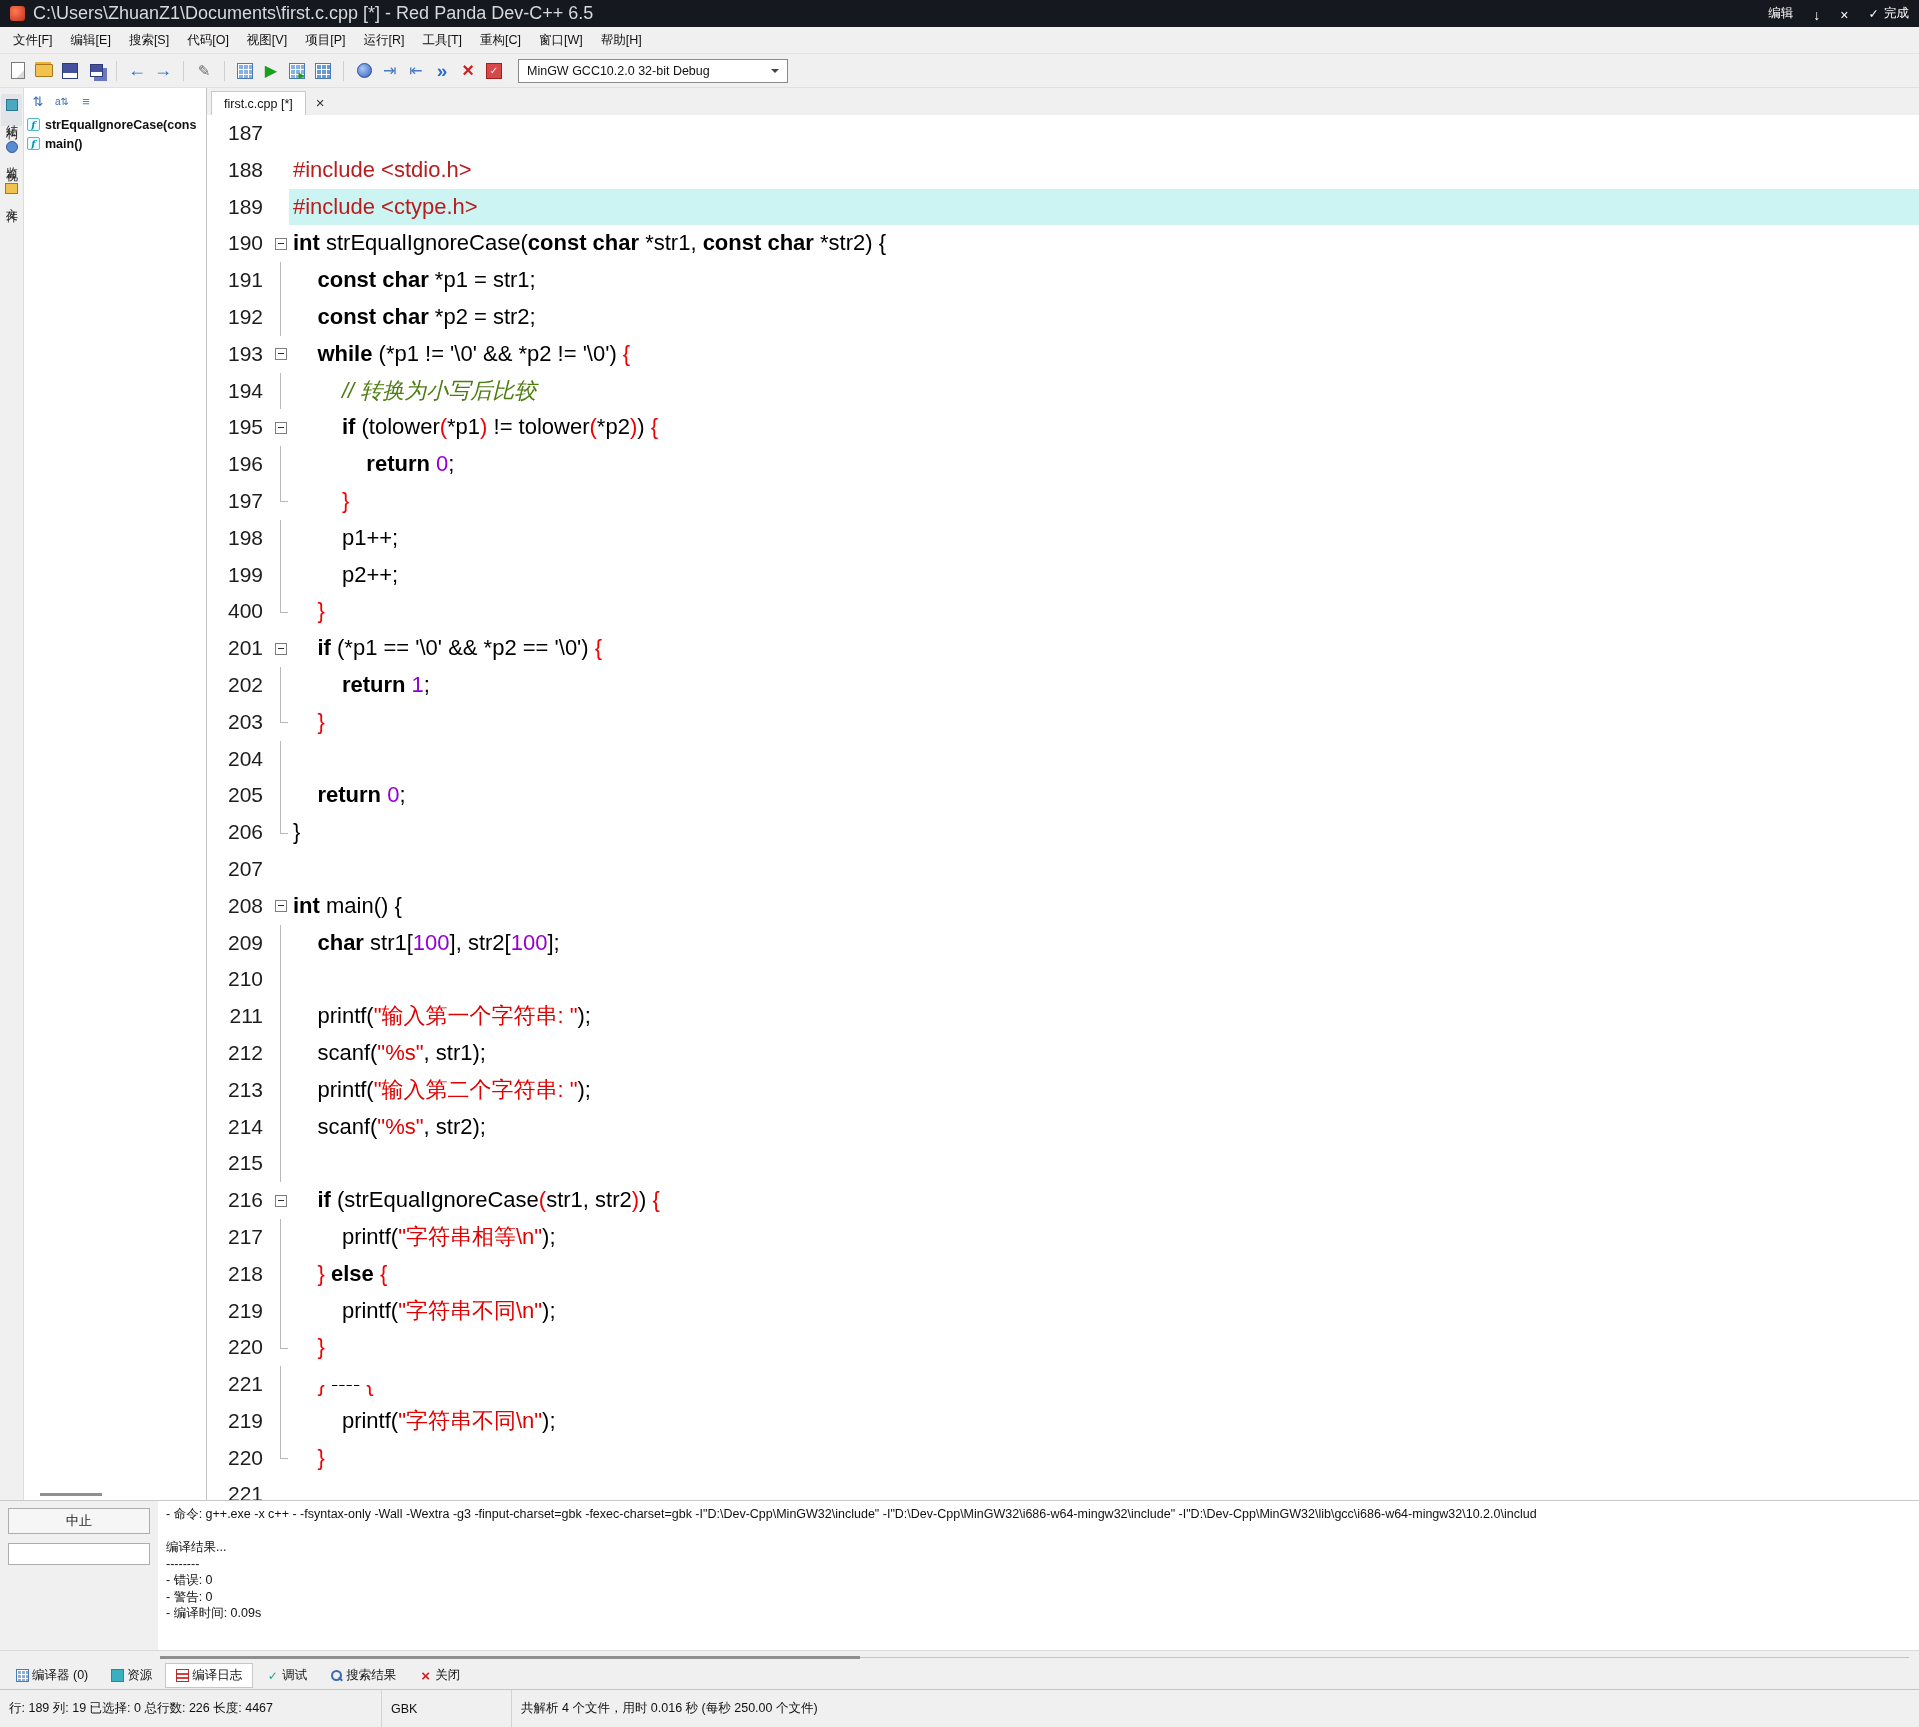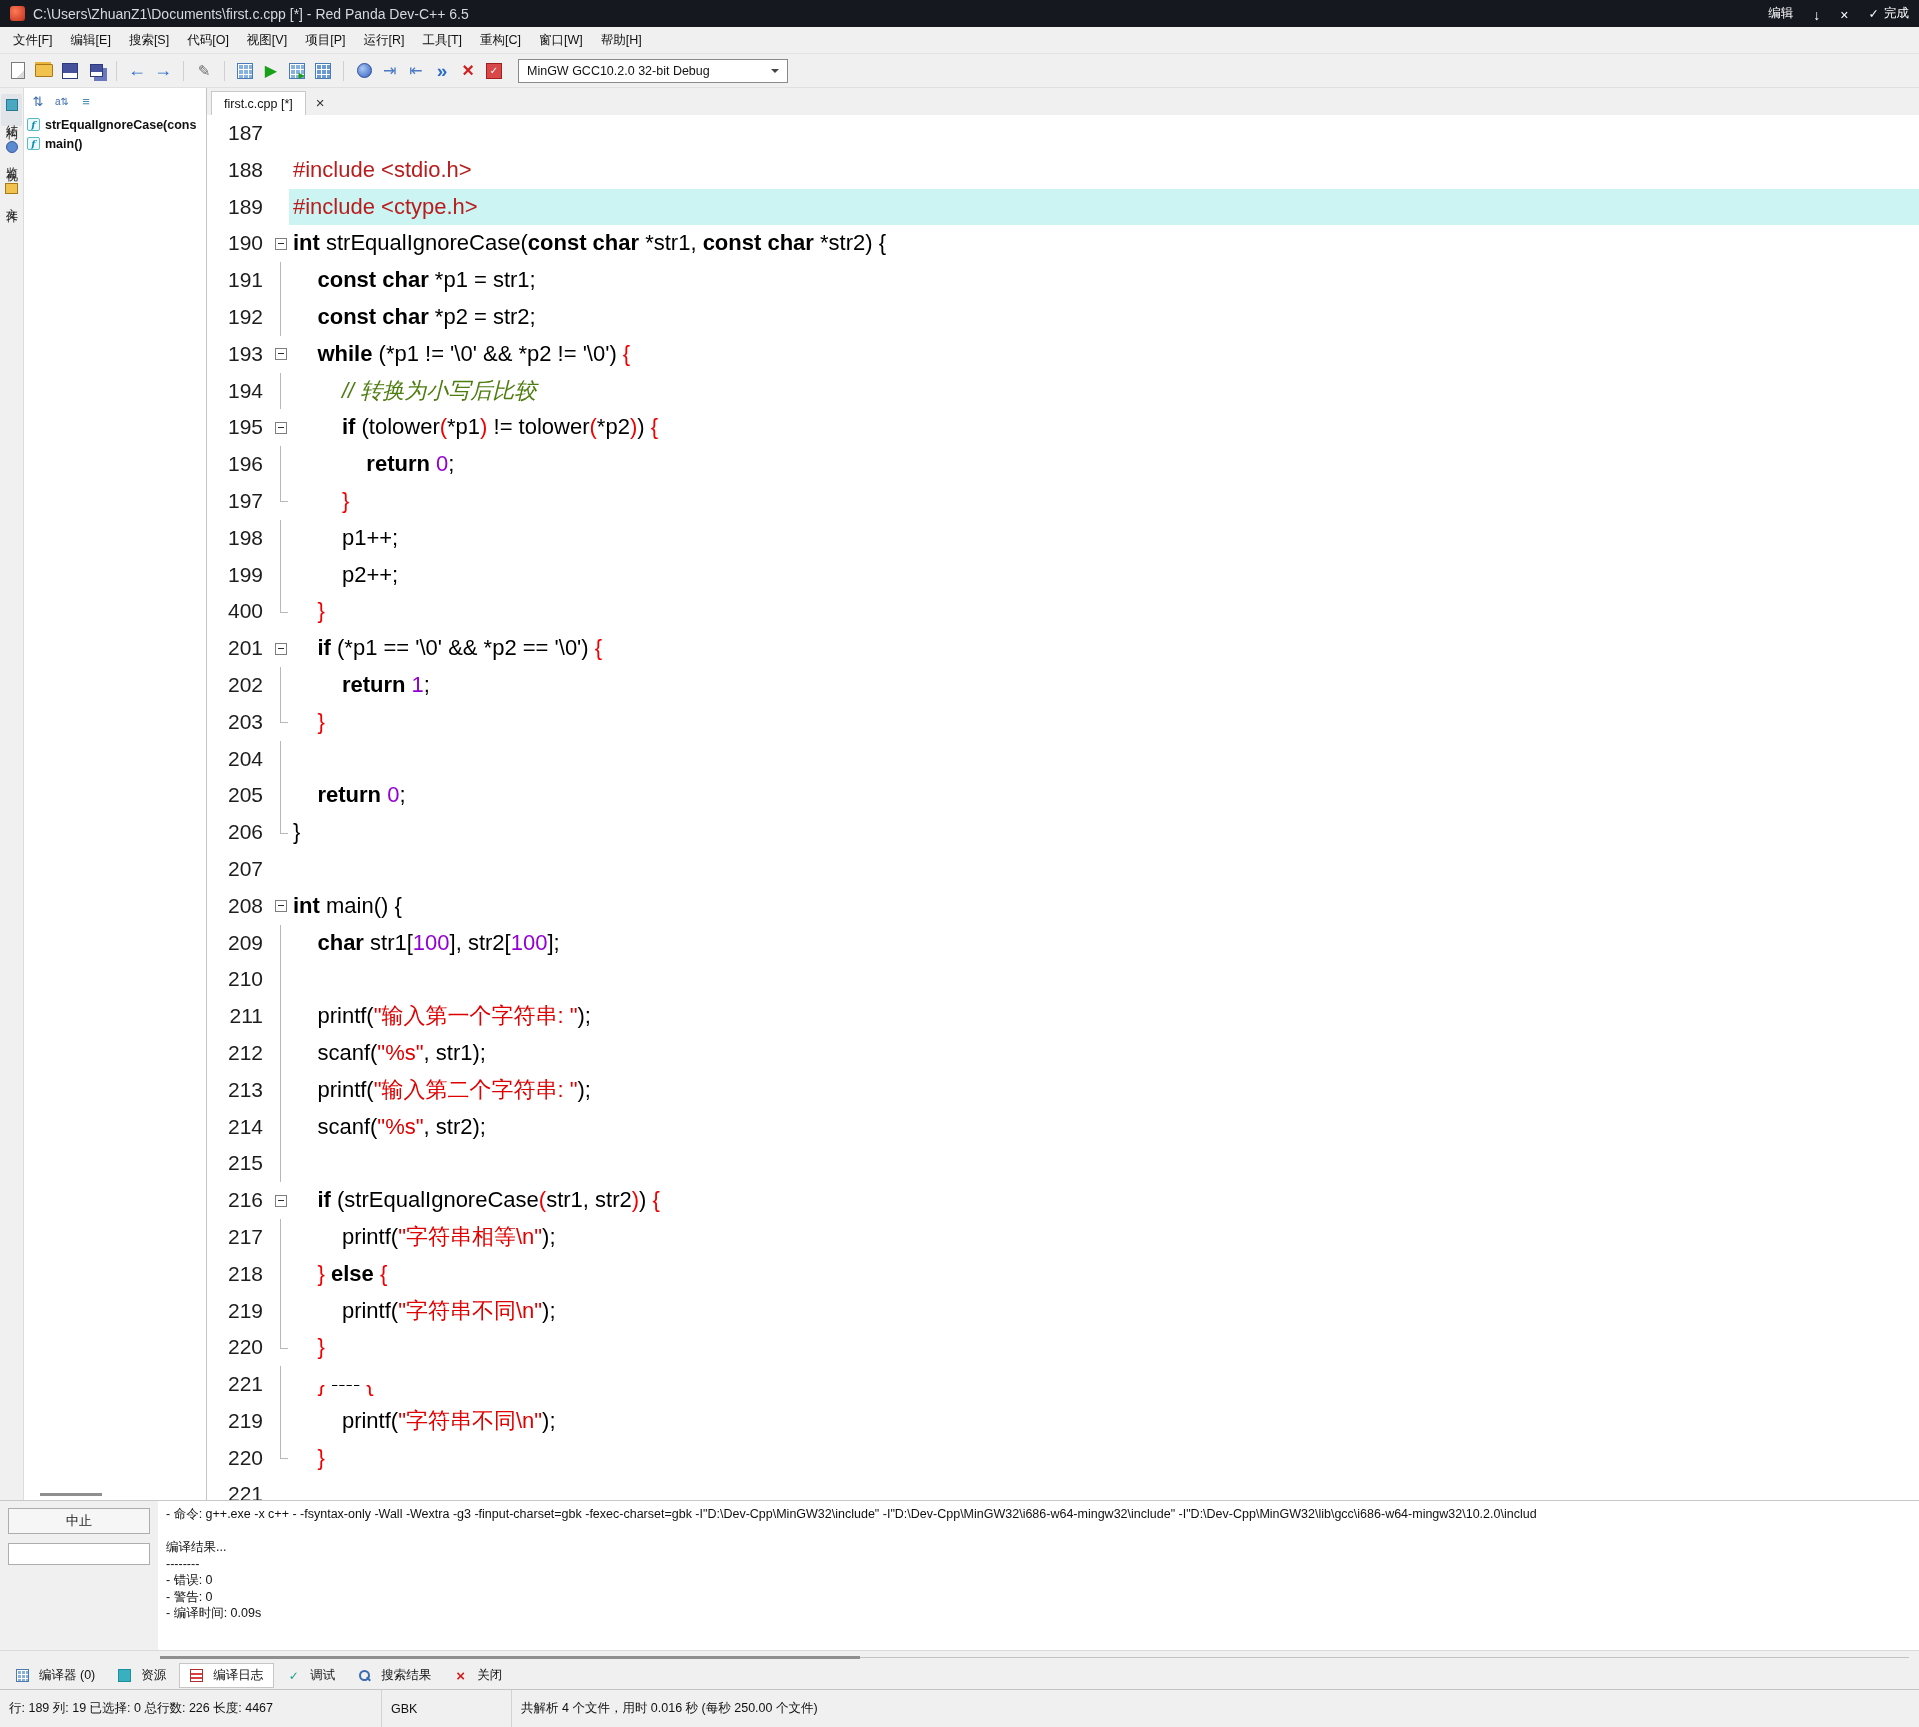--- a/index.html
+++ b/index.html
@@ -3,21 +3,21 @@
 <meta charset="utf-8">
 <style>
   *{box-sizing:border-box;margin:0;padding:0}
   html,body{width:1919px;height:1727px;overflow:hidden}
   body{font-family:"Liberation Sans","DejaVu Sans",sans-serif;background:#f0f0f0;color:#111;font-size:12.5px}
   #app{display:flex;flex-direction:column;width:100%;height:100%}
 
   
   .titlebar{height:27px;background:#15181e;color:#d6d9de;display:flex;align-items:center;padding:0 10px;flex:none}
   .appicon{width:15px;height:15px;border-radius:3px;background:radial-gradient(circle at 35% 35%,#ff7a55,#c22f1d);margin-right:8px;flex:none}
-  .wtitle{font-size:14px;white-space:nowrap}
+  .wtitle{font-size:18px;white-space:nowrap}
   .tb-right{margin-left:auto;display:flex;align-items:flex-end;gap:20px;color:#fff}
   .tb-ic{font-size:14px;line-height:14px;cursor:default}
   .done{display:flex;gap:5px;align-items:center}
 
   
   .menubar{height:27px;background:#f0f0f0;display:flex;align-items:center;padding-left:4px;flex:none;border-bottom:1px solid #e3e3e3}
   .mitem{padding:4px 9px;white-space:nowrap}
 
   
   .toolbar{height:34px;background:#f0f0f0;display:flex;align-items:center;padding:0 6px;gap:2px;flex:none;border-bottom:1px solid #e0e0e0}
@@ -100,21 +100,21 @@
   .progress{height:22px;background:#fff;border:1px solid #adadad}
   .bp-log{flex:1;padding:5px 8px;font-size:12.5px;line-height:16.5px;overflow:hidden;white-space:pre}
   .logline{min-height:16.5px;white-space:pre}
 
   .bp-scroll{height:12px;background:#f0f0f0;position:relative;border-top:1px solid #dadada;flex:none}
   .bp-scroll .track{position:absolute;left:160px;right:10px;top:6px;height:1px;background:#c4c4c4}
   .bp-scroll .thumb{position:absolute;left:160px;top:5px;width:700px;height:3px;background:#8f8f8f}
 
   
   .bottomtabs{height:27px;background:#f0f0f0;display:flex;align-items:center;padding-left:6px;gap:3px;flex:none}
-  .btab{display:flex;align-items:center;gap:10px;padding:3px 10px;white-space:nowrap}
+  .btab{display:flex;align-items:center;gap:3px;padding:3px 10px;white-space:nowrap}
   .btab.active{background:#fff;border:1px solid #c6c6c6}
   .bic{width:13px;height:13px;display:flex;align-items:center;justify-content:center;position:relative}
   .compiler-tab-icon::before{content:"";width:11px;height:11px;background-color:#8ab0d8;background-image:linear-gradient(#fff 1px,transparent 1px),linear-gradient(90deg,#fff 1px,transparent 1px);background-size:4px 4px;border:1px solid #4a7ab8;display:block}
   .resources-tab-icon::before{content:"";width:11px;height:11px;background:#38b0c0;border:1px solid #1890a0;display:block}
   .compile-log-tab-icon::before{content:"";width:11px;height:11px;background:linear-gradient(#fff 0 3px,#d84040 3px 5px,#fff 5px 7px,#d84040 7px 9px,#fff 9px);border:1px solid #b03030;display:block}
   .debug-tab-icon::before{content:"✓";color:#18a090;font-weight:bold;font-size:12px}
   .search-results-tab-icon::before{content:"";width:7px;height:7px;border:2px solid #3a6ab0;border-radius:50%;display:block}
   .search-results-tab-icon::after{content:"";position:absolute;width:5px;height:2px;background:#3a6ab0;transform:rotate(45deg);left:8px;top:9px}
   .close-bottom-icon::before{content:"×";color:#d02020;font-weight:bold;font-size:15px}
 

